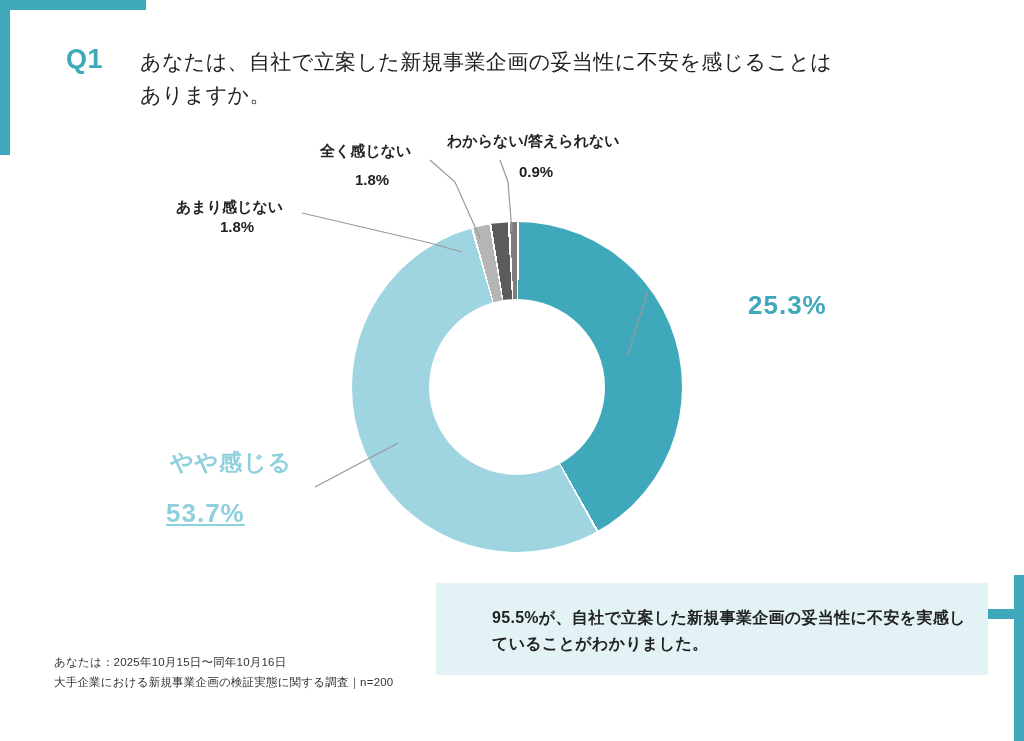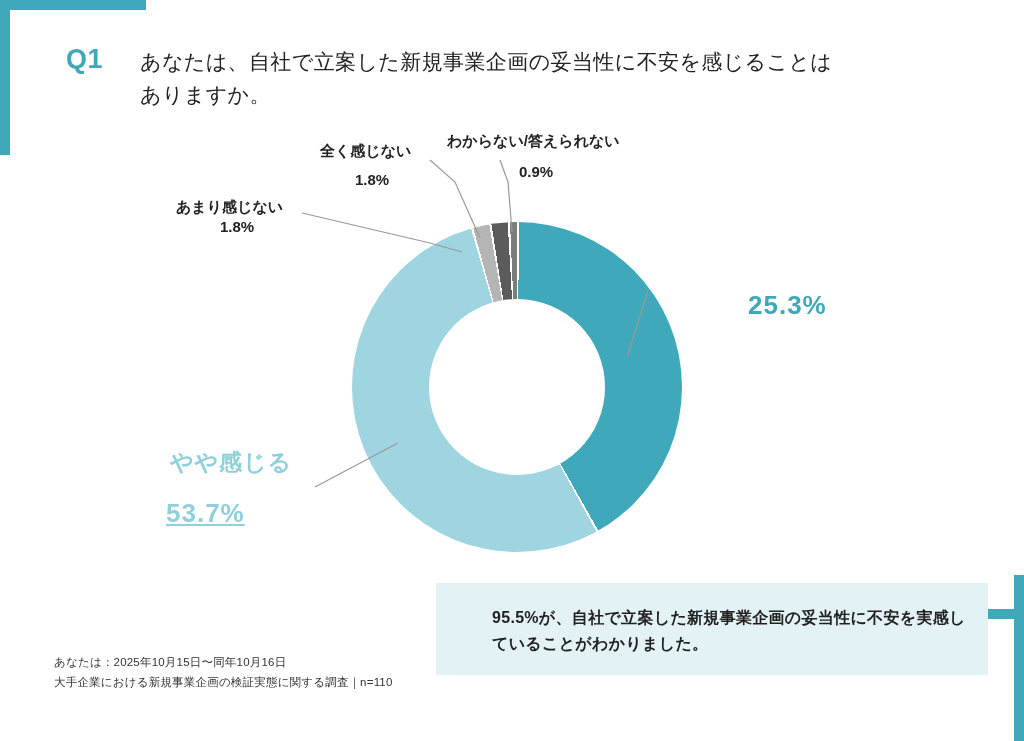--- a/index.html
+++ b/index.html
@@ -215,15 +215,15 @@
   <div class="lbl lbl-small-val" style="left:355px; top:171px;">1.8%</div>
 
   <div class="lbl lbl-small-name" style="left:447px; top:132px;">わからない/答えられない</div>
   <div class="lbl lbl-small-val" style="left:519px; top:163px;text-align:right;">0.9%</div>
 
   <div class="summary">
     <div class="summary-text">95.5%が、自社で立案した新規事業企画の妥当性に不安を実感していることがわかりました。</div>
   </div>
 
   <div class="foot1">あなたは：2025年10月15日〜同年10月16日</div>
-  <div class="foot2">大手企業における新規事業企画の検証実態に関する調査｜n=110</div>
+  <div class="foot2">大手企業における新規事業企画の検証実態に関する調査｜n=200</div>
 
 </div>
 
 </body></html>

